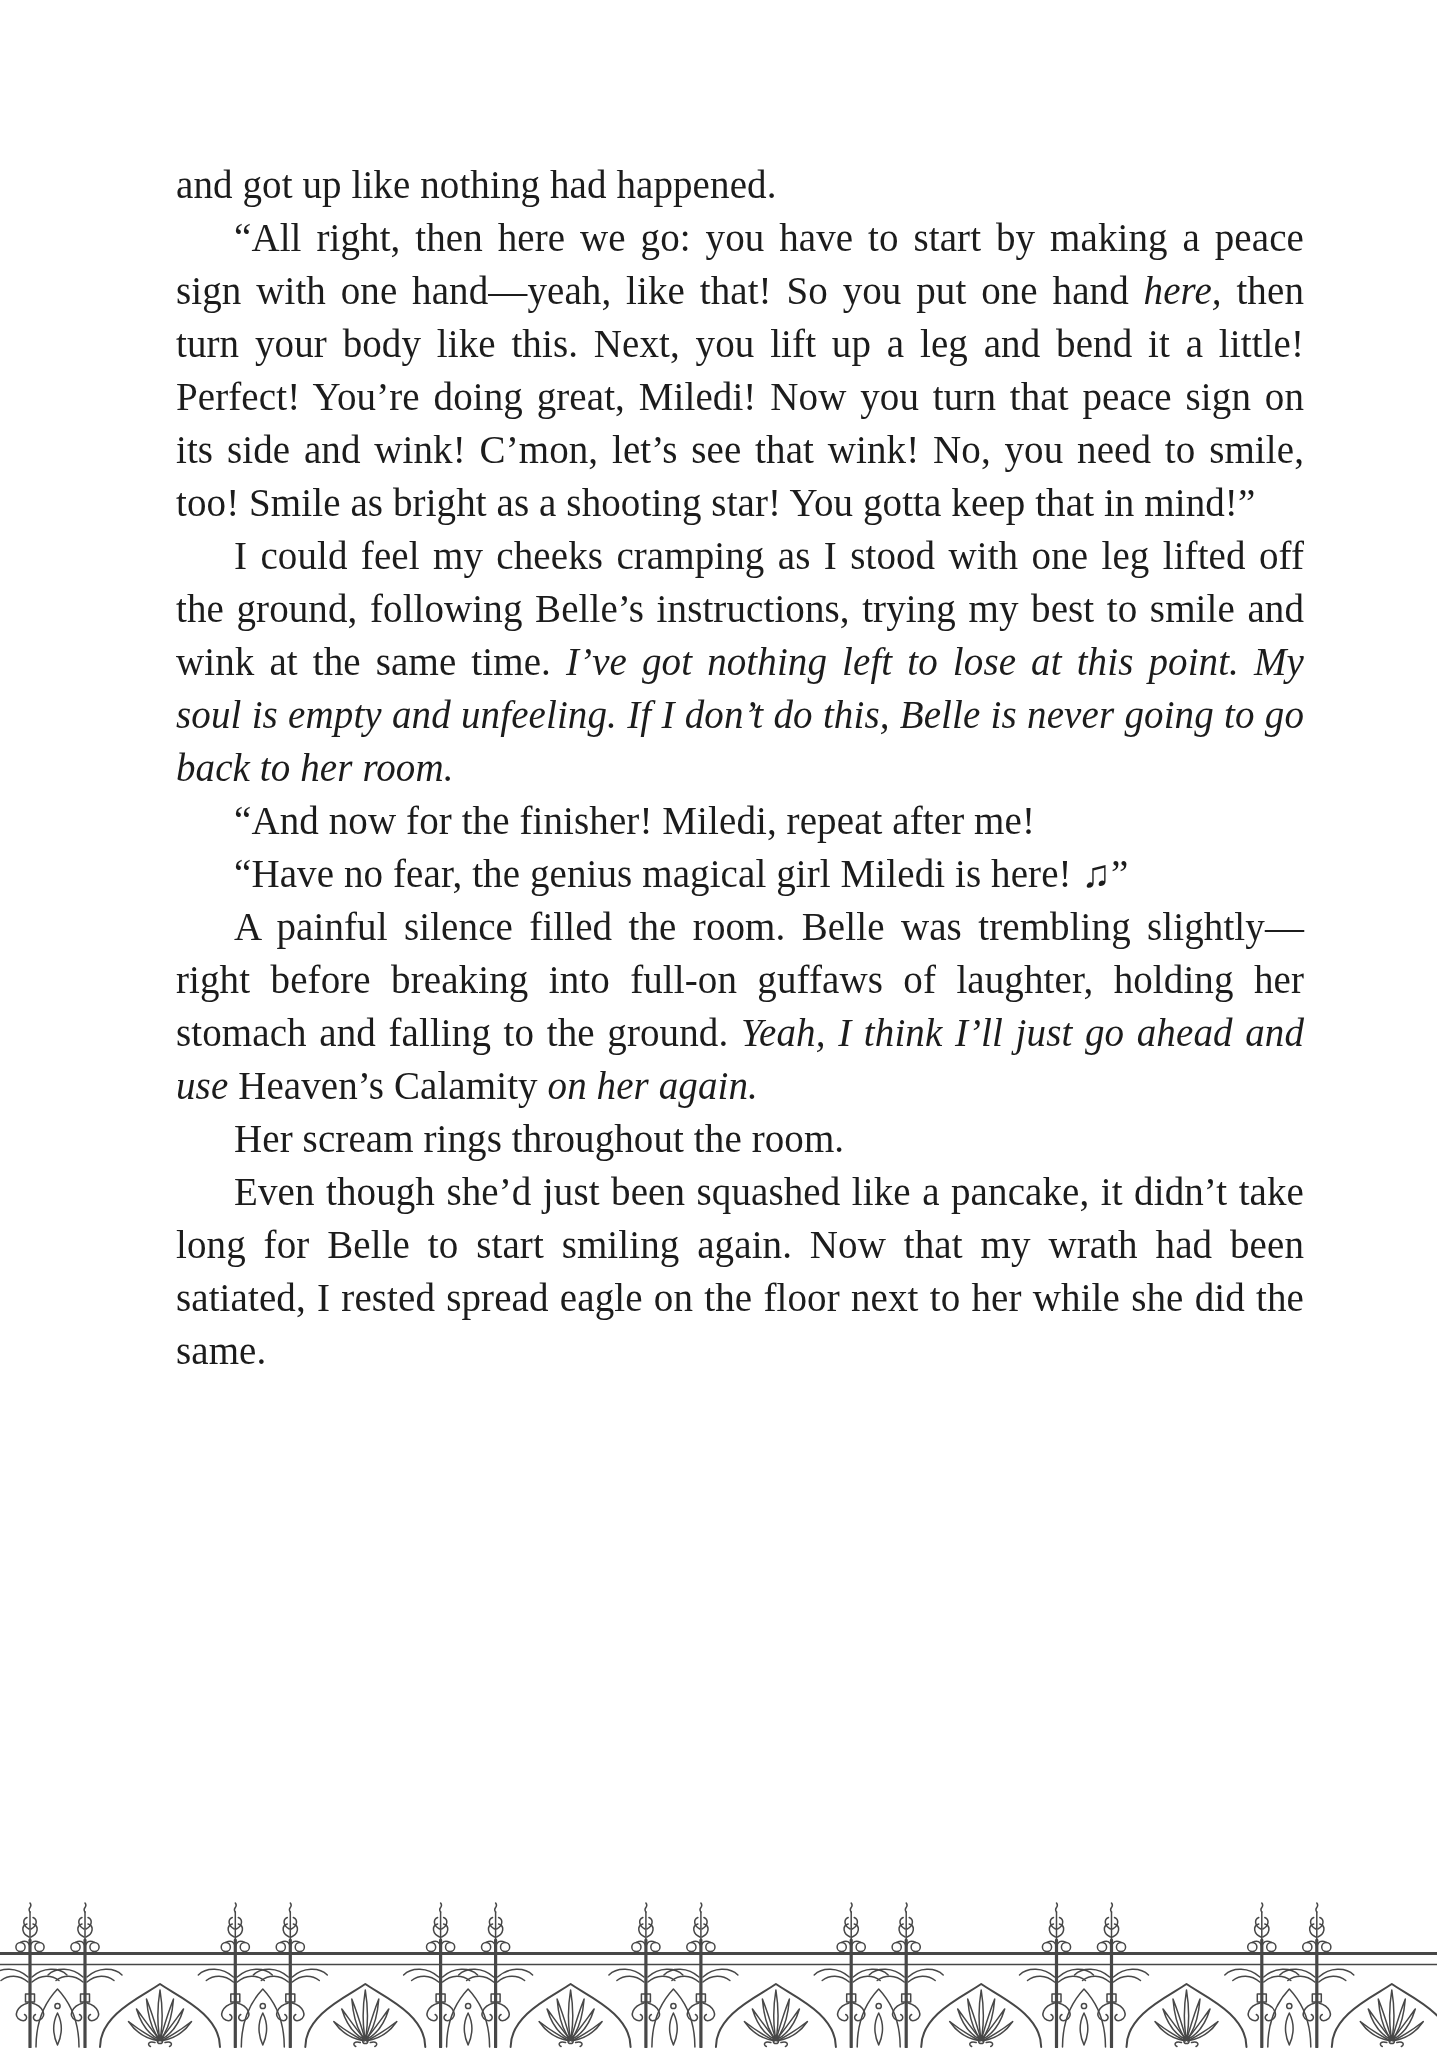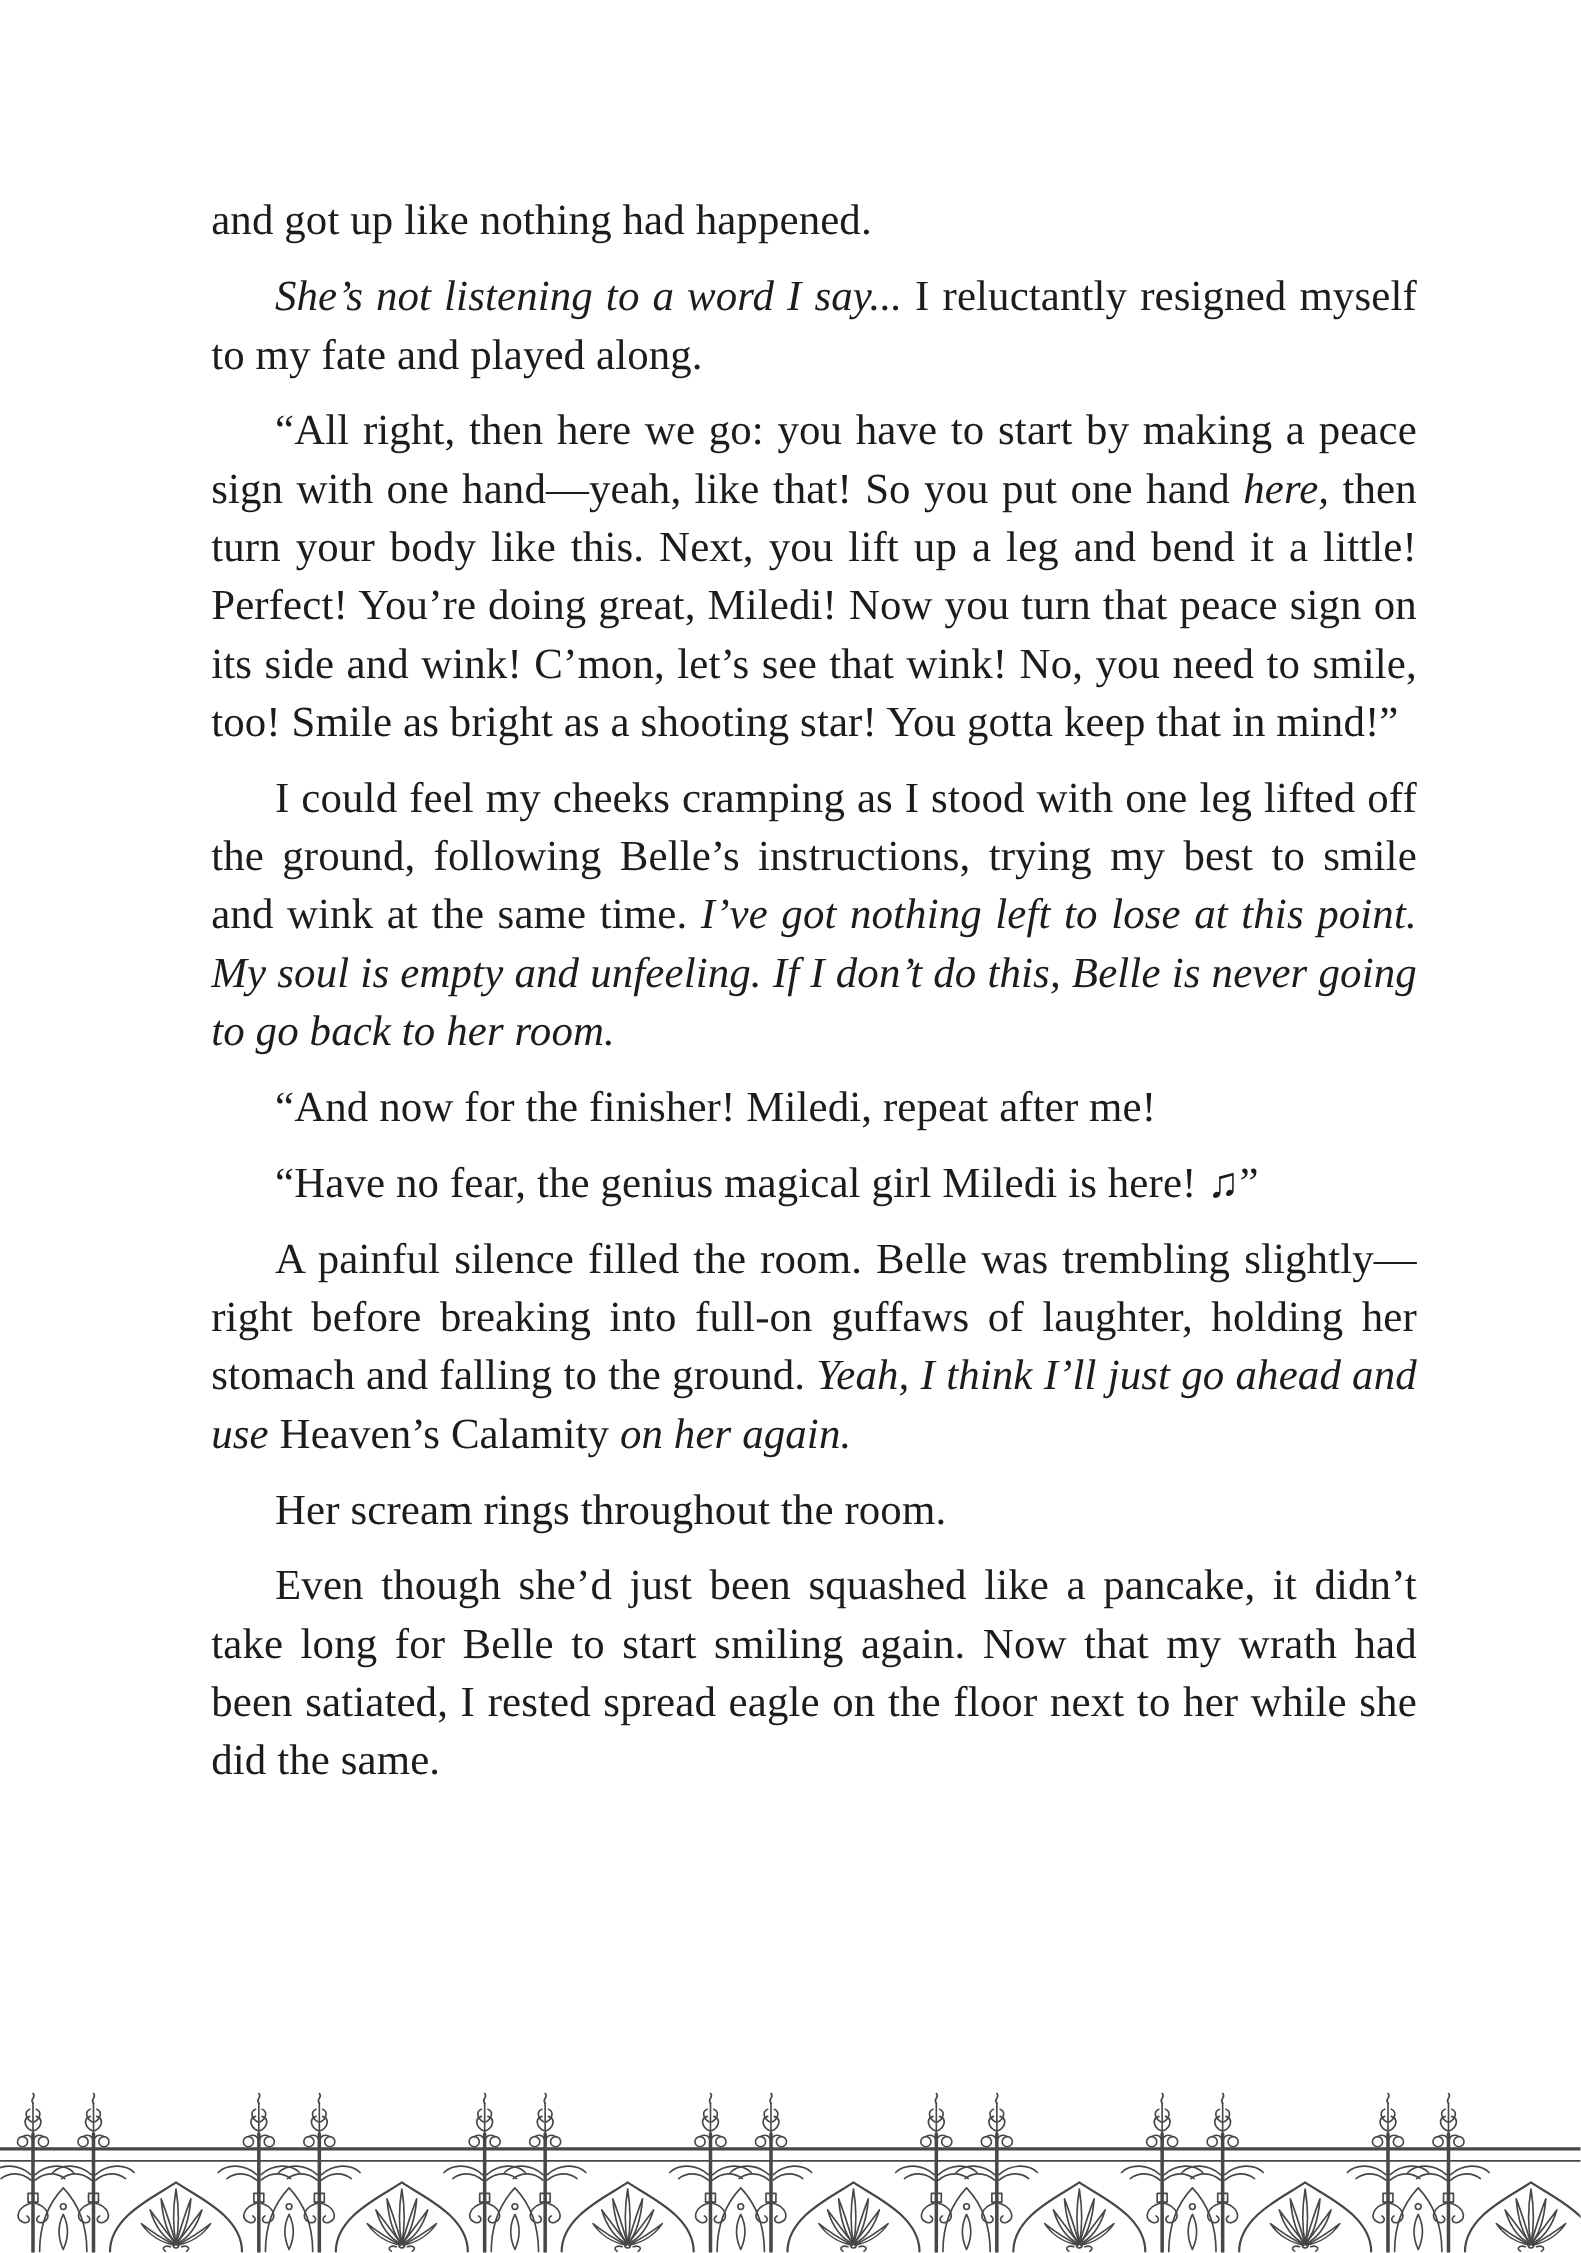--- a/index.html
+++ b/index.html
@@ -24,21 +24,21 @@
     left: 176px;
     top: 158px;
     width: 1128px;
     font-size: 39px;
     line-height: 53px;
     color: var(--ink, #1c1c1c);
     text-align: justify;
     letter-spacing: 0.1px;
   }
   .page-text p {
-    margin: 16px;
+    margin: 0;
     padding: 0;
   }
   .page-text p.indent {
     text-indent: 58px;
   }
   .page-text em {
     font-style: italic;
   }
   .border-wrap {
     position: absolute;
@@ -52,21 +52,20 @@
     display: block;
   }
 </style>
 </head>
 <body style="--paper: #ffffff; --ink: #1c1c1c;">
 
 <div class="page">
 
   <div class="page-text">
       <p class=""><span>and got up like nothing had happened.</span></p>
-      <p class="indent"><em>She’s not listening to a word I say...</em><span> I reluctantly resigned myself to my fate and played along.</span></p>
       <p class="indent"><span>“All right, then here we go: you have to start by making a peace sign with one hand—yeah, like that! So you put one hand </span><em>here,</em><span> then turn your body like this. Next, you lift up a leg and bend it a little! Perfect! You’re doing great, Miledi! Now you turn that peace sign on its side and wink! C’mon, let’s see that wink! No, you need to smile, too! Smile as bright as a shooting star! You gotta keep that in mind!”</span></p>
       <p class="indent"><span>I could feel my cheeks cramping as I stood with one leg lifted off the ground, following Belle’s instructions, trying my best to smile and wink at the same time. </span><em>I’ve got nothing left to lose at this point. My soul is empty and unfeeling. If I don’t do this, Belle is never going to go back to her room.</em></p>
       <p class="indent"><span>“And now for the finisher! Miledi, repeat after me!</span></p>
       <p class="indent"><span>“Have no fear, the genius magical girl Miledi is here! ♫”</span></p>
       <p class="indent"><span>A painful silence filled the room. Belle was trembling slightly—right before breaking into full-on guffaws of laughter, holding her stomach and falling to the ground. </span><em>Yeah, I think I’ll just go ahead and use </em><span>Heaven’s Calamity </span><em>on her again.</em></p>
       <p class="indent"><span>Her scream rings throughout the room.</span></p>
       <p class="indent"><span>Even though she’d just been squashed like a pancake, it didn’t take long for Belle to start smiling again. Now that my wrath had been satiated, I rested spread eagle on the floor next to her while she did the same.</span></p>
     </div>
 
   <div class="border-wrap">

